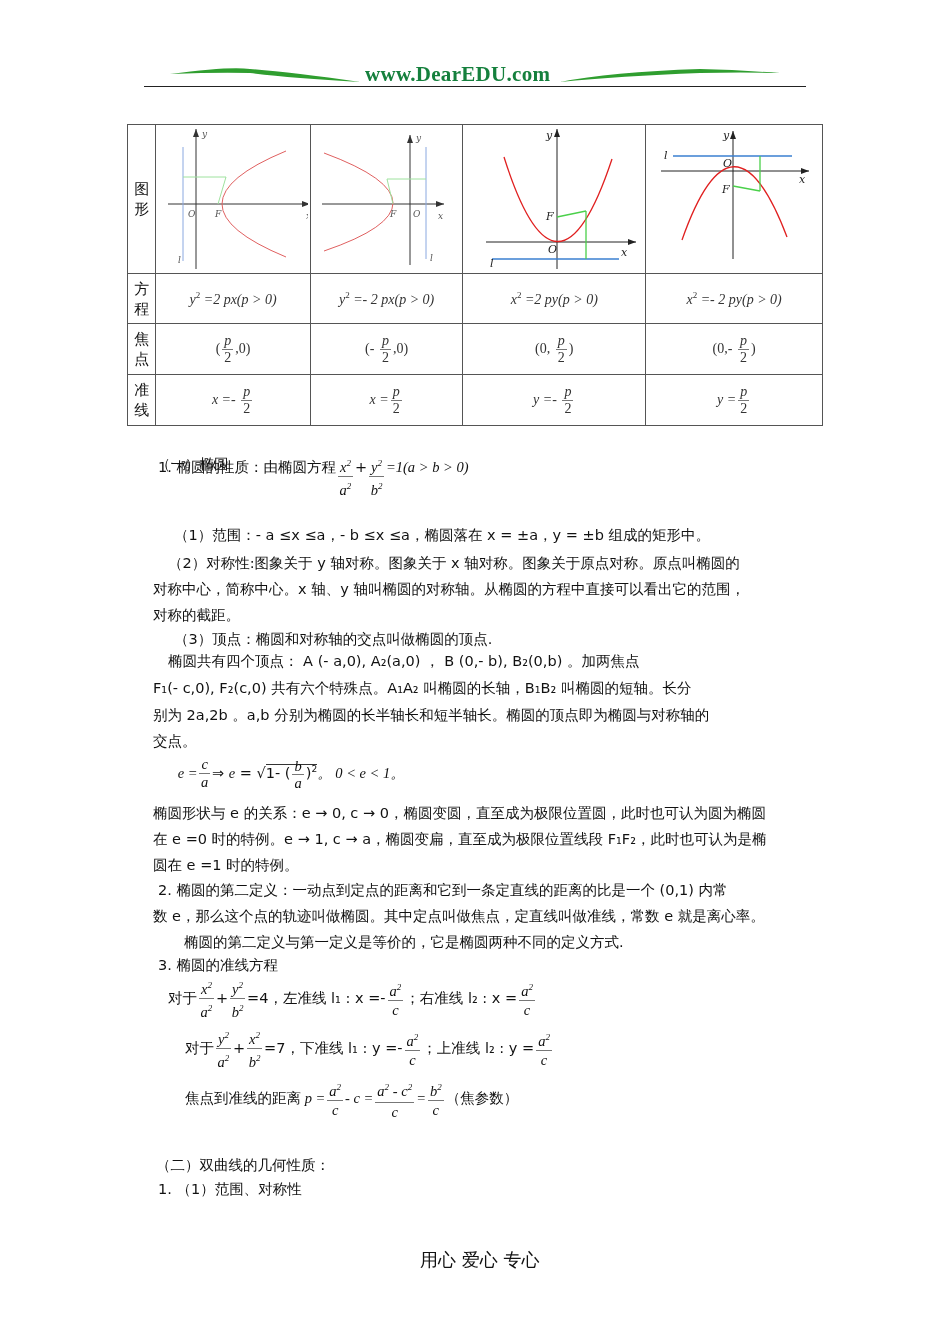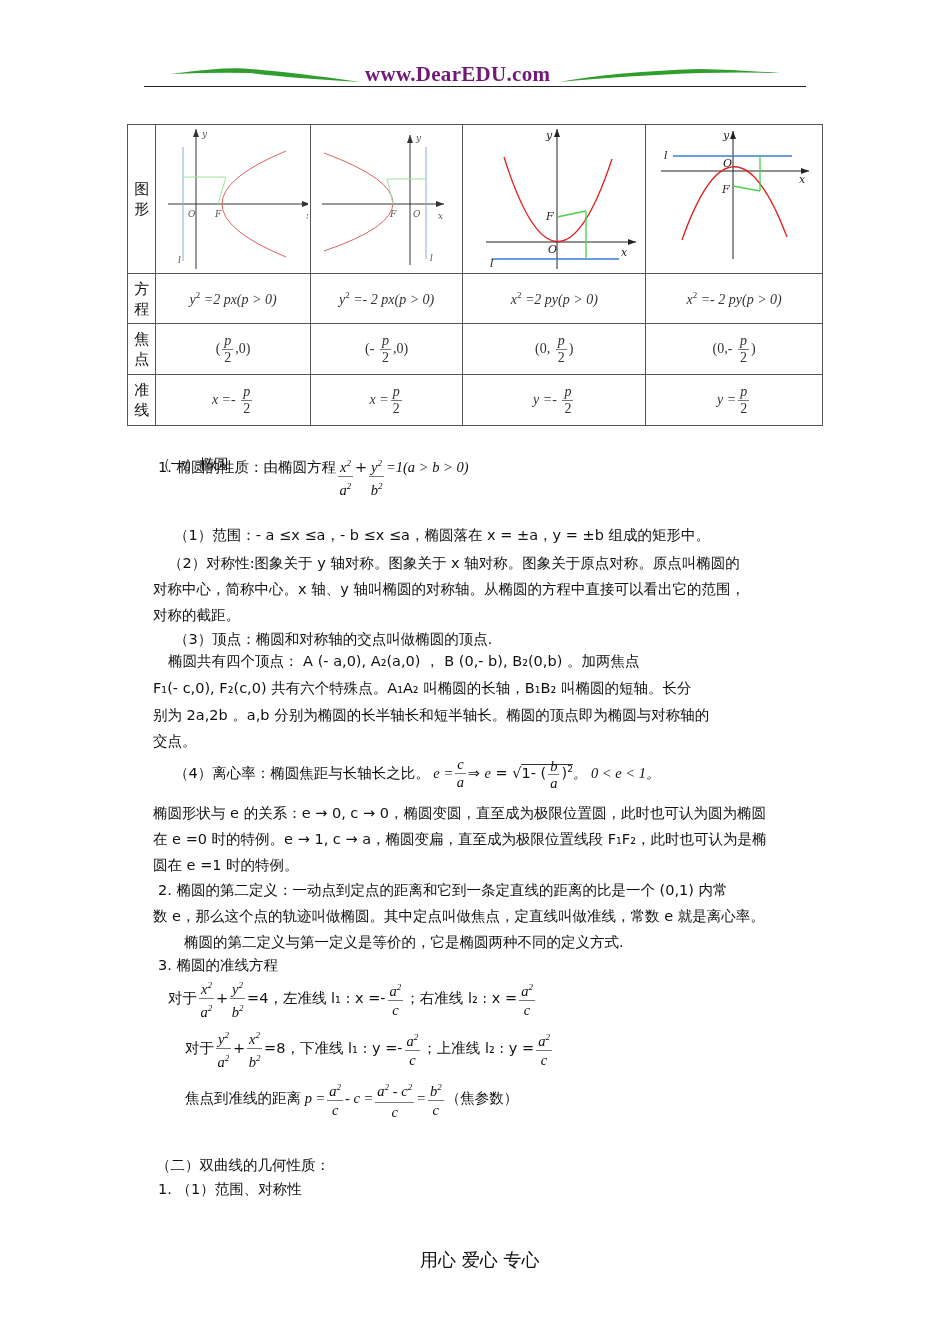--- a/index.html
+++ b/index.html
@@ -1,21 +1,21 @@
 <!DOCTYPE html>
 <html><head>
 <meta charset="utf-8">
 <style>
   html, body { margin:0; padding:0; background:#fff; }
   body { width:950px; height:1344px; position:relative; overflow:hidden;
          font-family:"DejaVu Serif","Liberation Serif",serif; color:#111; }
   .abs { position:absolute; }
   .banner { left:140px; top:60px; width:670px; height:32px; }
   .banner-text { position:absolute; left:225px; top:2px; font-family:"Liberation Serif",serif;
-                 font-weight:bold; font-size:21px; color:#701a75; letter-spacing:0.3px; }
+                 font-weight:bold; font-size:21px; color:#15803d; letter-spacing:0.3px; }
   .banner-rule { position:absolute; left:4px; right:4px; top:26px; height:1px; background:#222; }
 
   table.ptable { position:absolute; left:127px; top:124px; width:696px; border-collapse:collapse; }
   table.ptable td { border:1px solid #555; padding:0; text-align:center; vertical-align:middle; }
   .hdr { width:27px; font-size:15px; line-height:20px; font-family:"DejaVu Sans",sans-serif; }
   .mth { font-family:"Liberation Serif",serif; font-style:italic; font-size:14px; color:#333; }
   .up { font-style:normal; }
   .frac { display:inline-block; vertical-align:middle; text-align:center; margin:0 2px; }
   .frac .n { display:block; padding:0 2px; border-bottom:1px solid #777; line-height:16px; }
   .frac .d { display:block; line-height:16px; }
@@ -165,21 +165,20 @@
 <div class="abs txt" style="left:160px;top:550px">（2）对称性:图象关于 y 轴对称。图象关于 x 轴对称。图象关于原点对称。原点叫椭圆的</div>
 <div class="abs txt" style="left:145px;top:576px">对称中心，简称中心。x 轴、y 轴叫椭圆的对称轴。从椭圆的方程中直接可以看出它的范围，</div>
 <div class="abs txt" style="left:145px;top:602px">对称的截距。</div>
 <div class="abs txt" style="left:166px;top:626px">（3）顶点：椭圆和对称轴的交点叫做椭圆的顶点.</div>
 <div class="abs txt" style="left:160px;top:648px">椭圆共有四个顶点： A (- a,0), A₂(a,0) ， B (0,- b), B₂(0,b) 。加两焦点</div>
 <div class="abs txt" style="left:145px;top:675px">F₁(- c,0), F₂(c,0) 共有六个特殊点。A₁A₂ 叫椭圆的长轴，B₁B₂ 叫椭圆的短轴。长分</div>
 <div class="abs txt" style="left:145px;top:702px">别为 2a,2b 。a,b 分别为椭圆的长半轴长和短半轴长。椭圆的顶点即为椭圆与对称轴的</div>
 <div class="abs txt" style="left:145px;top:728px">交点。</div>
 
 <div class="abs txt" style="left:166px;top:756px;display:flex;align-items:center">
-  <span>（4）离心率：椭圆焦距与长轴长之比。</span>
   <span class="m">&nbsp;e =</span>
   <span class="frac m">
       <span class="n" style="line-height:17px">c</span>
       <span class="d" style="line-height:17px">a</span>
     </span>
   <span>⇒ <span class="m">e</span> = √<span style="border-top:1px solid #333">1- (<span class="frac m"><span class="n" style="line-height:16px">b</span><span class="d" style="line-height:16px">a</span></span>)<sup>2</sup></span></span>
   <span class="m">。 0 &lt; e &lt; 1。</span>
 </div>
 
 <div class="abs txt" style="left:145px;top:800px">椭圆形状与 e 的关系：e → 0, c → 0，椭圆变圆，直至成为极限位置圆，此时也可认为圆为椭圆</div>
@@ -215,21 +214,21 @@
 <div class="abs txt" style="left:177px;top:1026px;display:flex;align-items:center">
   <span>对于</span>
   <span class="frac m">
       <span class="n" style="line-height:18px">y<sup>2</sup></span>
       <span class="d" style="line-height:18px">a<sup>2</sup></span>
     </span>+
   <span class="frac m">
       <span class="n" style="line-height:18px">x<sup>2</sup></span>
       <span class="d" style="line-height:18px">b<sup>2</sup></span>
     </span>
-  <span>=8，下准线 l₁ : y =- </span>
+  <span>=7，下准线 l₁ : y =- </span>
   <span class="frac m">
       <span class="n" style="line-height:18px">a<sup>2</sup></span>
       <span class="d" style="line-height:18px">c</span>
     </span>
   <span>；上准线 l₂ : y =</span>
   <span class="frac m">
       <span class="n" style="line-height:18px">a<sup>2</sup></span>
       <span class="d" style="line-height:18px">c</span>
     </span>
 </div>

